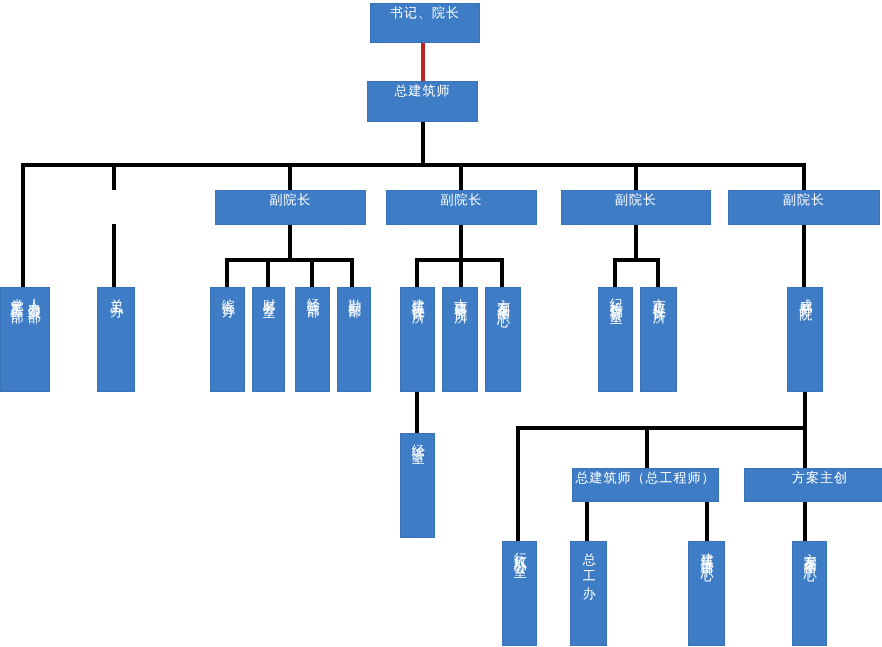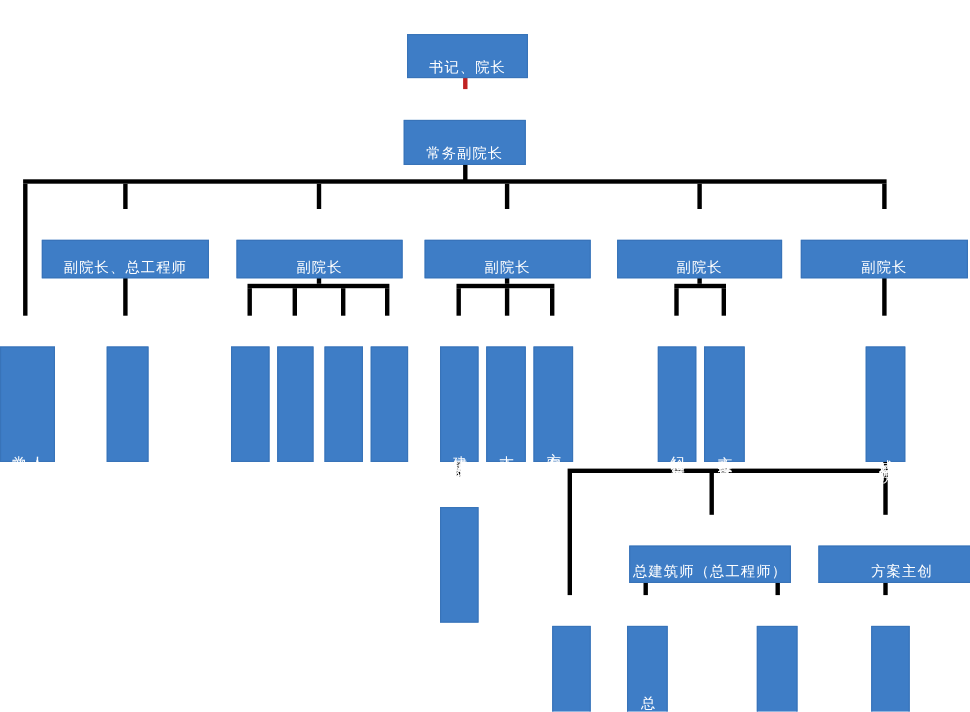--- a/index.html
+++ b/index.html
@@ -3,21 +3,21 @@
 <meta charset="utf-8">
 <style>
   html,body { margin:0; padding:0; background:#ffffff; }
   #canvas {
     position:relative; width:882px; height:647px; background:#ffffff;
     font-family:"Liberation Sans", sans-serif; overflow:hidden;
   }
   .node {
     position:absolute; background:#3E7DC6; border:1px solid #3873B8;
     box-sizing:border-box; color:#ffffff; display:flex;
-    align-items:flex-end; justify-content:center; text-align:center;margin-top:28px;
+    align-items:flex-start; justify-content:center; text-align:center;
   }
   .hbox { font-size:13px; letter-spacing:1px; white-space:nowrap; }
   .vbox { font-size:13px; }
   .vtext {
     writing-mode:vertical-rl; text-orientation:upright;
     letter-spacing:3px; line-height:1.25;
   }
   .dual { gap:1px; }
   .spread { letter-spacing:17px; }
   .line { position:absolute; background:#000000; }
@@ -68,26 +68,23 @@
   <div class="line" style="left:645px;top:430px;width:4px;height:38px"></div>
   <div class="line" style="left:803px;top:430px;width:4px;height:38px"></div>
   <div class="line" style="left:585px;top:502px;width:4px;height:39px"></div>
   <div class="line" style="left:705px;top:502px;width:4px;height:39px"></div>
   <div class="line" style="left:803px;top:502px;width:4px;height:39px"></div>
 
   <div class="node hbox" style="left:370px;top:3px;width:110px;height:40px">
     <span>书记、院长</span>
   </div>
   <div class="node hbox" style="left:367px;top:81px;width:111px;height:41px">
-    <span>常务副院长</span>
+    <span>总建筑师</span>
   </div>
 
-  <div class="node hbox" style="left:38px;top:190px;width:152px;height:35px">
-    <span>副院长、总工程师</span>
-  </div>
   <div class="node hbox" style="left:215px;top:190px;width:151px;height:35px">
     <span>副院长</span>
   </div>
   <div class="node hbox" style="left:386px;top:190px;width:151px;height:35px">
     <span>副院长</span>
   </div>
   <div class="node hbox" style="left:561px;top:190px;width:150px;height:35px">
     <span>副院长</span>
   </div>
   <div class="node hbox" style="left:728px;top:190px;width:152px;height:35px">

